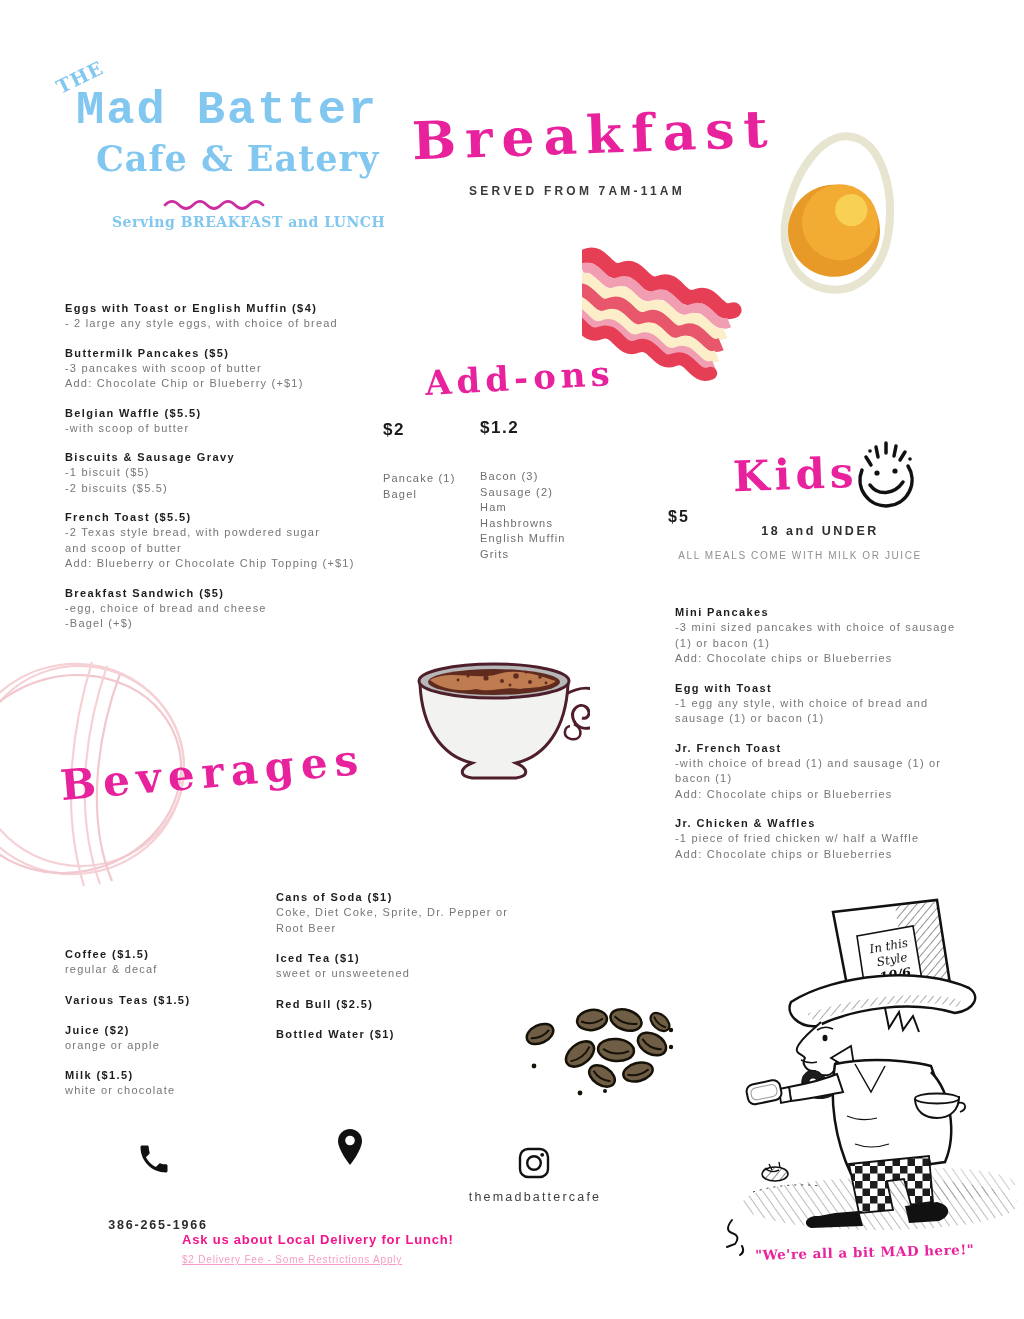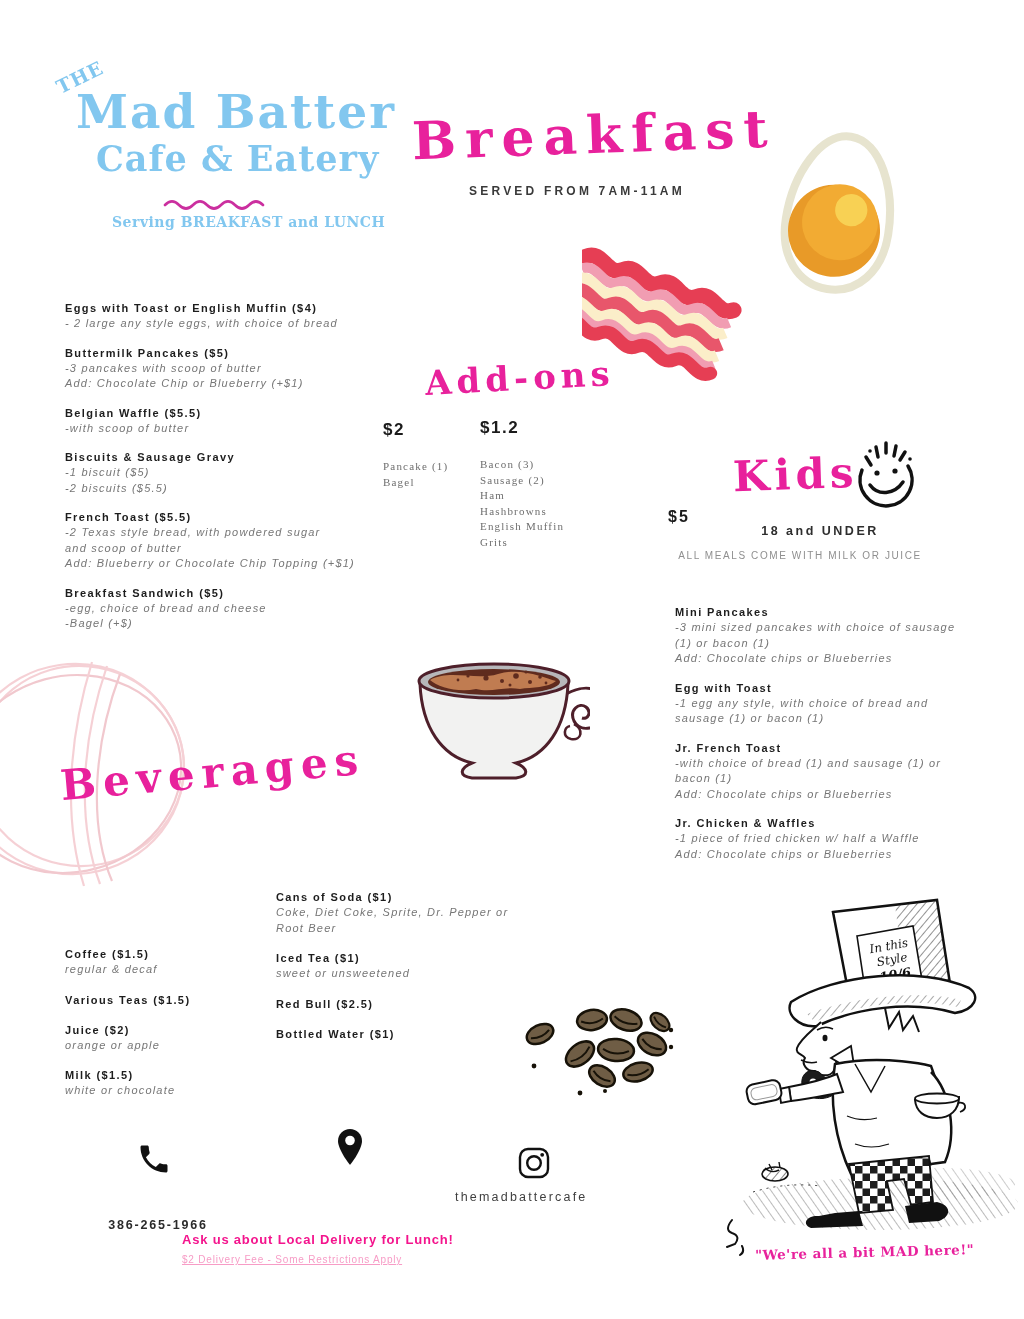--- a/index.html
+++ b/index.html
@@ -3,65 +3,65 @@
 <meta charset="utf-8">
 <style>
   html,body{margin:0;padding:0;background:#fff;}
   .page{position:relative;width:1024px;height:1319px;background:#ffffff;overflow:hidden;
         font-family:"Liberation Sans",sans-serif;color:#222;}
   .abs{position:absolute;}
   .script{font-family:"DejaVu Serif",serif;font-weight:700;color:#e8219c;}
   .blue{color:#82c7ef;}
   
   #logo-the{left:55px;top:66px;transform:rotate(-26deg);font-family:"DejaVu Serif",serif;font-weight:700;font-size:19px;letter-spacing:1px;}
-  #logo-line1{left:76px;top:84px;font-size:47px;letter-spacing:2px;color:#82c7ef;}
+  #logo-line1{left:76px;top:84px;font-size:47px;letter-spacing:2px;color:#82c7ef;font-family:Liberation Mono, monospace;}
   #logo-line2{left:96px;top:138px;font-size:35px;letter-spacing:1px;color:#82c7ef;}
   #logo-wave{left:162px;top:196px;}
   #logo-tagline{left:112px;top:214px;font-family:"DejaVu Serif",serif;font-weight:700;font-size:14px;letter-spacing:.5px;color:#82c7ef;}
   
   #bf-title{left:412px;top:104px;font-size:52px;letter-spacing:9px;transform:rotate(-2deg);}
   #bf-sub{left:412px;top:184px;width:330px;text-align:center;font-weight:bold;font-size:12px;letter-spacing:3.2px;color:#3a3a3a;}
   
   #egg-graphic{left:778px;top:130px;transform:rotate(9deg);}
   #bacon-graphic{left:582px;top:244px;}
   #cup-graphic{left:398px;top:636px;}
   #beans-graphic{left:510px;top:992px;}
   #bev-scribble{left:-58px;top:654px;}
   #hatter-graphic{left:735px;top:896px;}
   #sig-graphic{left:718px;top:1216px;}
   
   #menu-left{left:65px;top:300px;width:345px;}
   .mi{margin-bottom:13px;}
   .mi-name{font-weight:bold;font-size:11px;line-height:16px;letter-spacing:1.4px;color:#1d1d1d;}
-  .mi-desc{font-size:11px;line-height:15.5px;letter-spacing:1.2px;color:#767676;white-space:pre-line;font-style:italic;}
+  .mi-desc{font-size:11px;line-height:15.5px;letter-spacing:1.2px;color:#767676;white-space:pre-line;}
   
   #addons-title{left:425px;top:358px;font-size:34px;letter-spacing:5px;transform:rotate(-3deg);}
   #addon-col1{left:383px;top:420px;}
   #addon-col2{left:480px;top:418px;}
   .addon-price{font-weight:bold;font-size:17px;letter-spacing:1.5px;color:#1b1b1b;}
-  .addon-list{margin-top:19px;font-size:11px;line-height:15.5px;letter-spacing:1.2px;color:#6e6e6e;white-space:pre-line;font-family:Liberation Serif, serif;}
+  .addon-list{margin-top:31px;font-size:11px;line-height:15.5px;letter-spacing:1.2px;color:#6e6e6e;white-space:pre-line;}
   
   #kids-title{left:733px;top:450px;font-size:42px;letter-spacing:5px;transform:rotate(-2deg);}
   #kids-smiley{left:850px;top:440px;}
   #kids-price{left:668px;top:508px;font-weight:bold;font-size:16px;letter-spacing:2px;color:#1b1b1b;}
   #kids-age{left:700px;top:524px;width:240px;text-align:center;font-weight:bold;font-size:12.5px;letter-spacing:2.5px;color:#2e2e2e;}
   #kids-note{left:670px;top:550px;width:260px;text-align:center;font-size:10px;letter-spacing:1.6px;color:#8f8f8f;}
   #kids-items{left:675px;top:604px;width:320px;}
   
   #bev-title{left:60px;top:748px;font-size:42px;letter-spacing:7px;transform:rotate(-5deg);}
   #bev-left{left:65px;top:946px;width:220px;}
   #bev-right{left:276px;top:889px;width:300px;}
   .mi2{margin-bottom:14px;}
   
   #f-phone-icon{left:136px;top:1141px;}
   #f-phone{left:78px;top:1186px;width:160px;text-align:center;font-weight:bold;font-size:12.5px;letter-spacing:1.8px;color:#2b2b2b;margin-top:32px;}
   #f-pin-icon{left:334px;top:1126px;}
   #f-address{left:262px;top:1168px;width:176px;text-align:center;font-weight:bold;font-size:12.5px;line-height:17px;letter-spacing:1.2px;color:#2b2b2b;white-space:pre-line;}
   #f-ig-icon{left:517px;top:1146px;}
-  #f-ig{left:455px;top:1190px;width:160px;font-size:12.5px;letter-spacing:2.2px;color:#3f3f3f;}
+  #f-ig{left:455px;top:1190px;width:160px;text-align:center;font-size:12.5px;letter-spacing:2.2px;color:#3f3f3f;}
   #f-delivery{left:182px;top:1232px;width:320px;text-align:left;font-weight:bold;font-size:13px;letter-spacing:.8px;color:#f4148d;}
   #f-delivery-fine{left:182px;top:1254px;width:320px;text-align:left;font-size:10px;letter-spacing:.8px;color:#f79cc6;text-decoration:underline;}
   #f-quote{left:755px;top:1244px;font-family:"DejaVu Serif",serif;font-weight:700;font-size:13.5px;letter-spacing:.5px;color:#e8219c;transform:rotate(-1.5deg);}
 </style>
 </head>
 <body>
 
 <div class="page">
 
   <div class="abs script blue" id="logo-the">THE</div>

